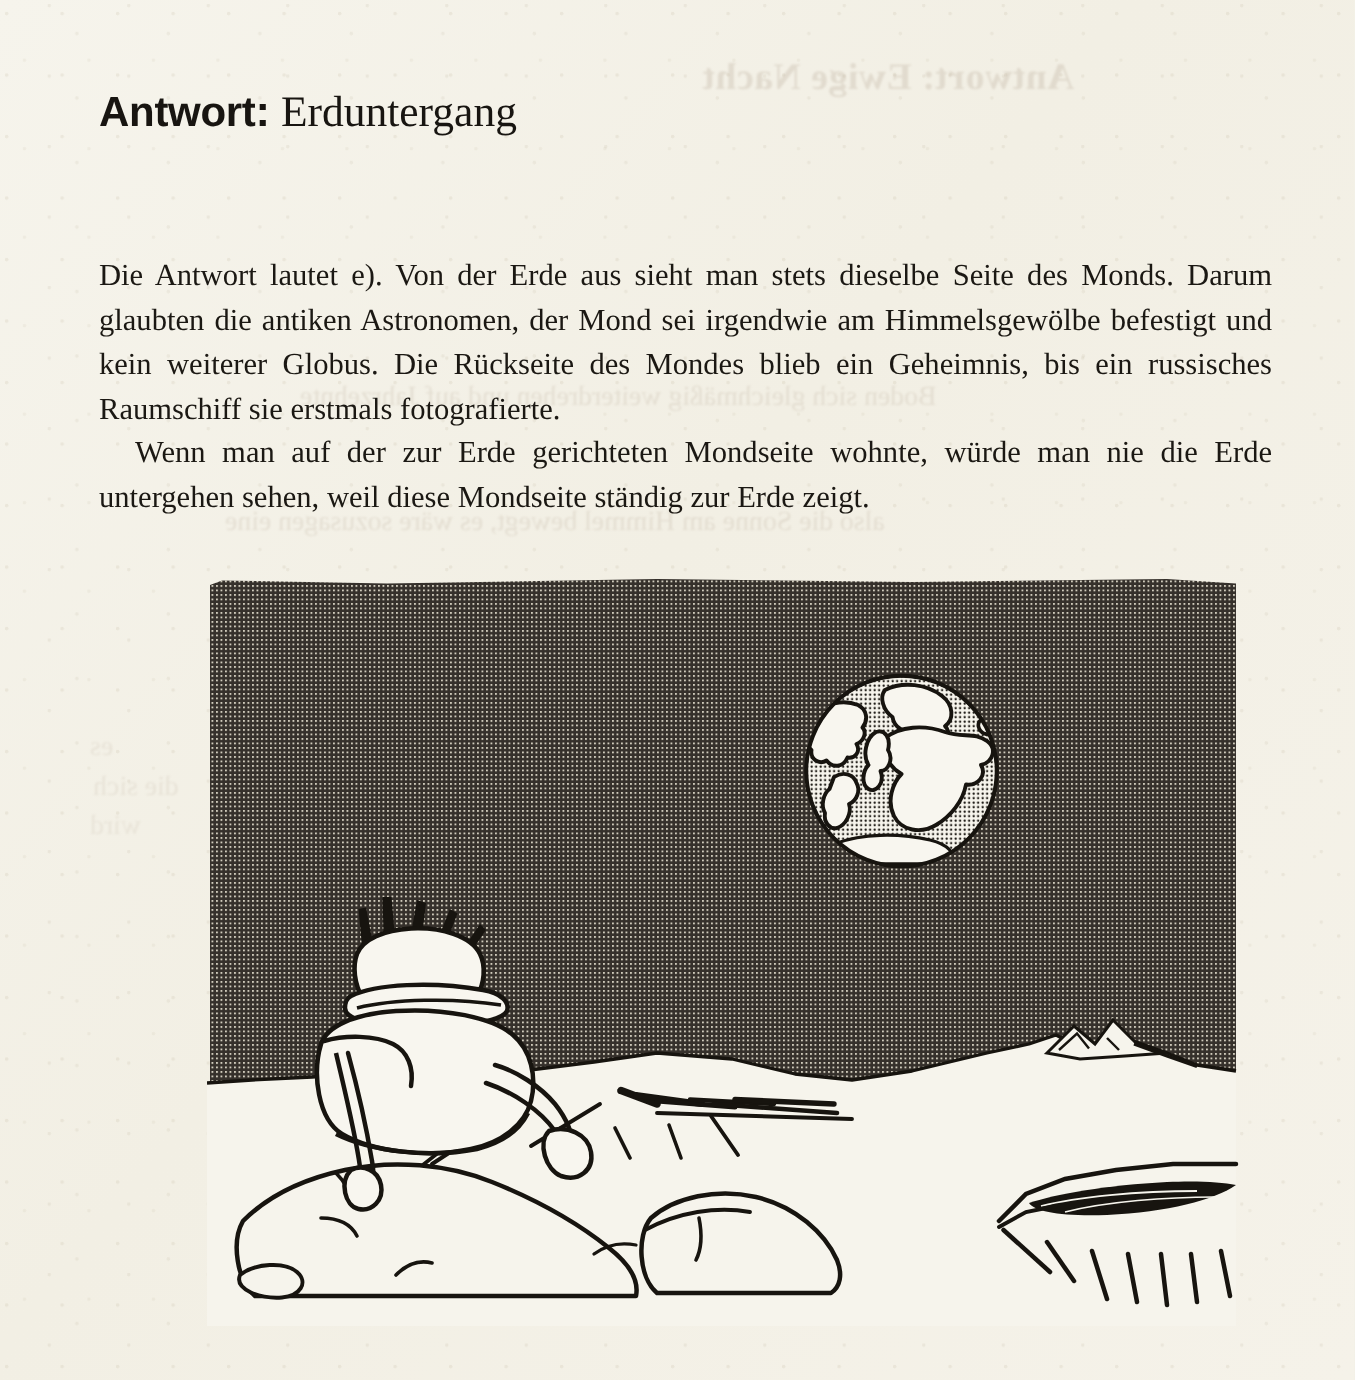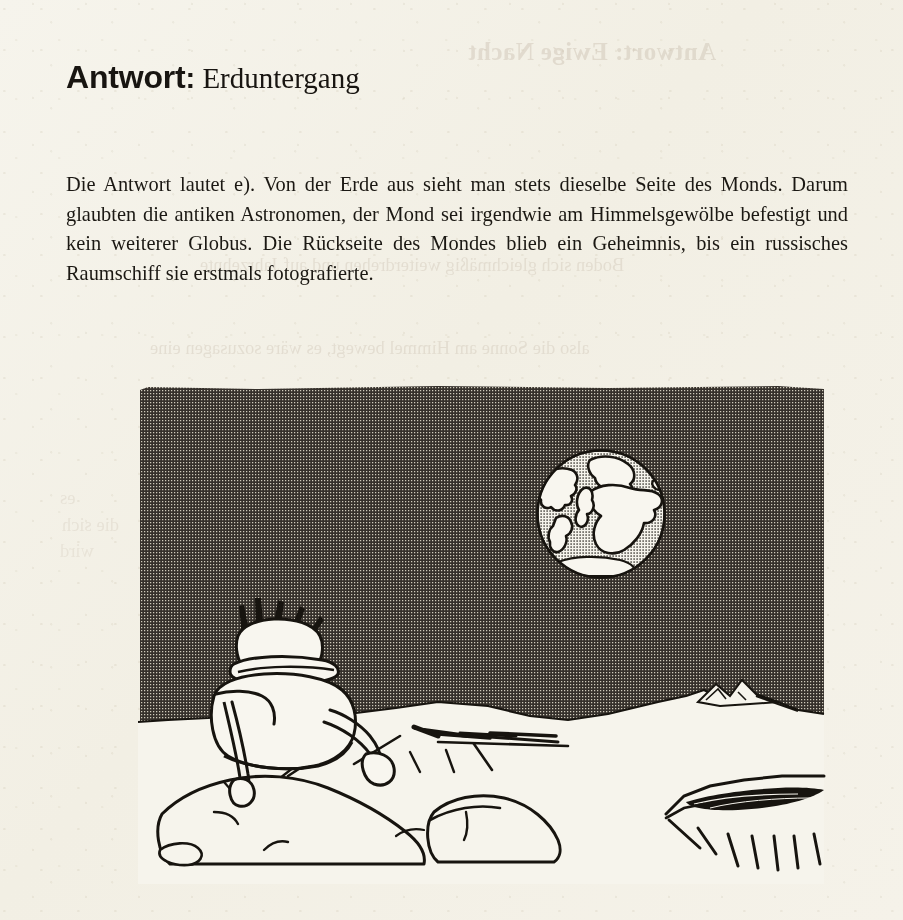--- a/index.html
+++ b/index.html
@@ -43,21 +43,21 @@
   .bleed.b7{left:62px;top:515px;font-size:18.5px;opacity:.20;}
   .bleed.b8{left:60px;top:541px;font-size:18.5px;opacity:.18;}
 
   .heading{
     position:absolute;left:66px;top:40px;
     font-size:29px;line-height:1.15;
     color:#181511;white-space:nowrap;
   }
   .heading .kw{
     font-family:"Liberation Sans", sans-serif;
-    font-weight:700;letter-spacing:-.2px;font-size:32px;
+    font-weight:700;letter-spacing:-.2px;font-size:28px;
   }
   .heading .colon{font-family:"Liberation Sans", sans-serif;font-weight:700;}
   .heading .rest{font-family:"Liberation Serif", serif;font-weight:400;}
 
   .body-text{
     position:absolute;left:66px;top:146px;width:782px;
     font-size:20.4px;line-height:29.6px;
     text-align:justify;text-justify:inter-word;
     color:#1b1813;
     hyphens:manual;
@@ -83,20 +83,21 @@
 <div class="bleed b4">Zeitlupe</div>
 <div class="bleed b5">Sonnenaufgang</div>
 <div class="bleed b6">es</div>
 <div class="bleed b7">die sich</div>
 <div class="bleed b8">wird</div>
 
 <h1 class="heading"><span class="kw">Antwort</span><span class="colon">:</span><span class="rest"> Erduntergang</span></h1>
 
 <div class="body-text">
   <p>Die Antwort lautet e). Von der Erde aus sieht man stets dieselbe Seite des Monds. Darum glaubten die antiken Astronomen, der Mond sei irgendwie am Himmelsgewölbe befestigt und kein weiterer Globus. Die Rückseite des Mondes blieb ein Geheimnis, bis ein russisches Raumschiff sie erstmals fotografierte.</p>
+  <p class="indent">Wenn man auf der zur Erde gerichteten Mondseite wohnte, würde man nie die Erde untergehen sehen, weil diese Mondseite ständig zur Erde zeigt.</p>
 </div>
 
 <div class="illus">
 <svg viewBox="0 0 688 500" xmlns="http://www.w3.org/2000/svg" shape-rendering="geometricPrecision">
   <defs>
 
     <pattern id="halftone" width="3" height="3" patternUnits="userSpaceOnUse">
       <rect width="3" height="3" fill="#35302b"></rect>
       <rect x="0" y="0" width="1.25" height="1.25" fill="#cfcabb"></rect>
     </pattern>

